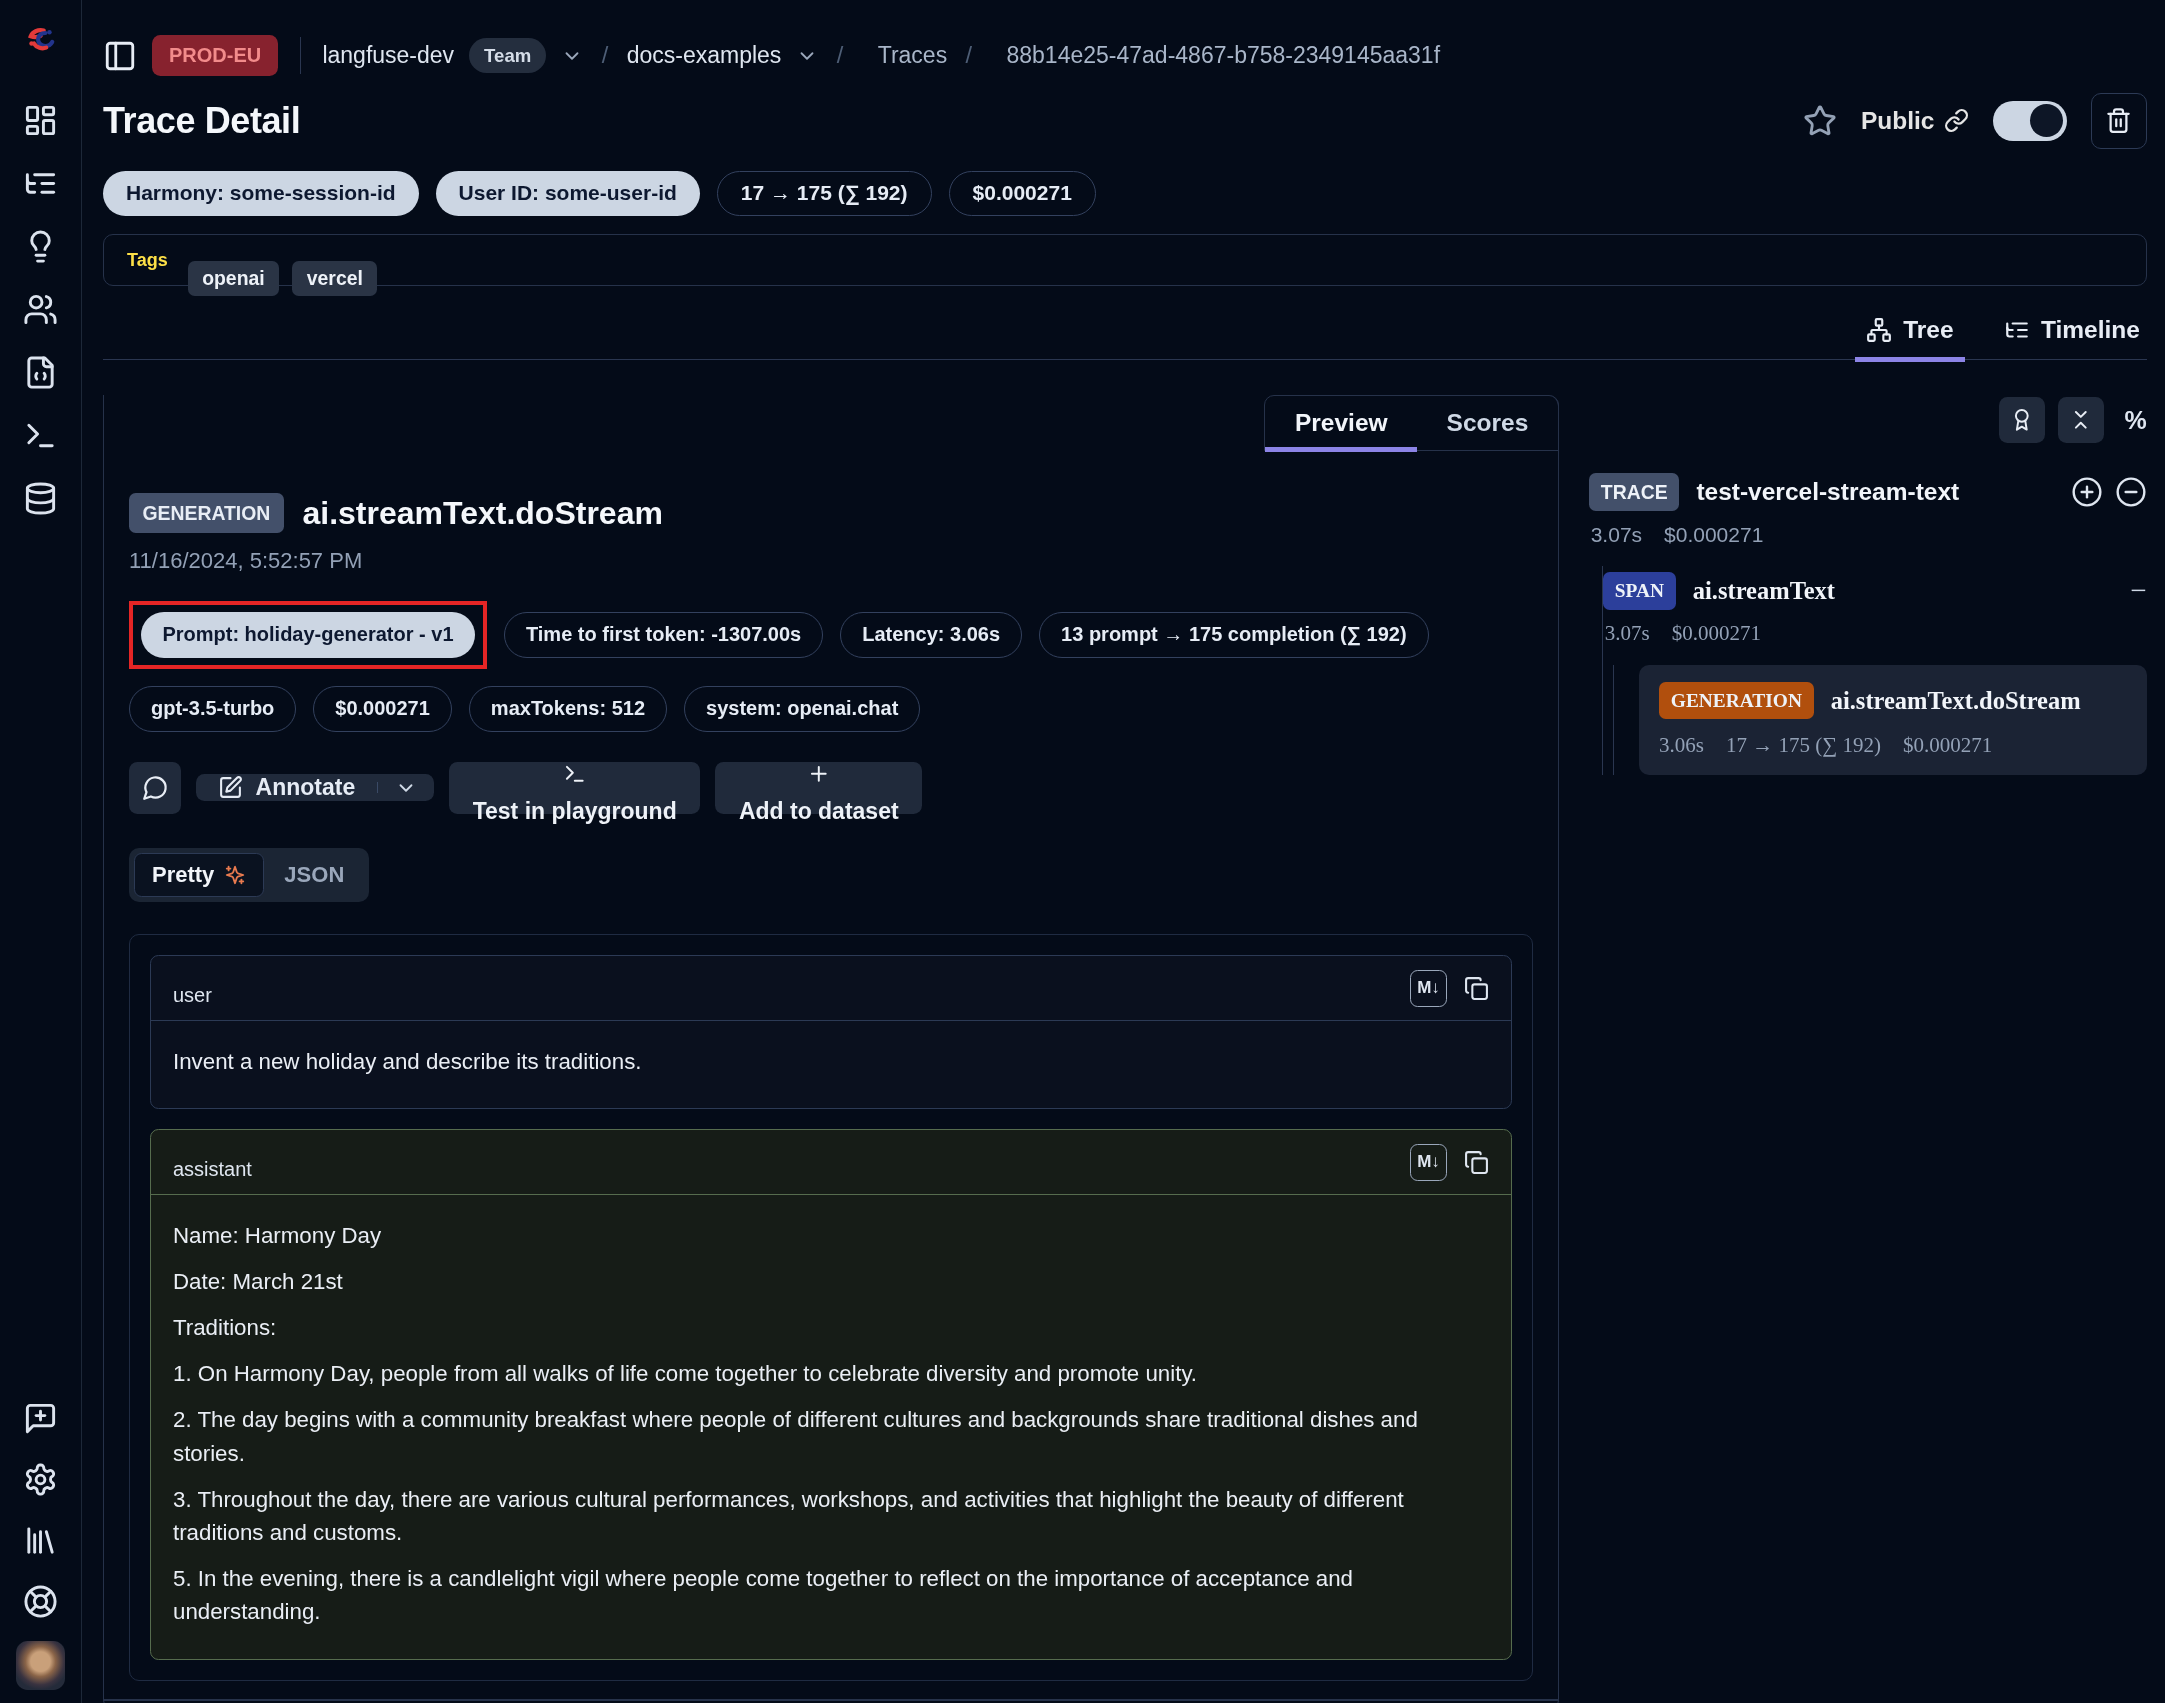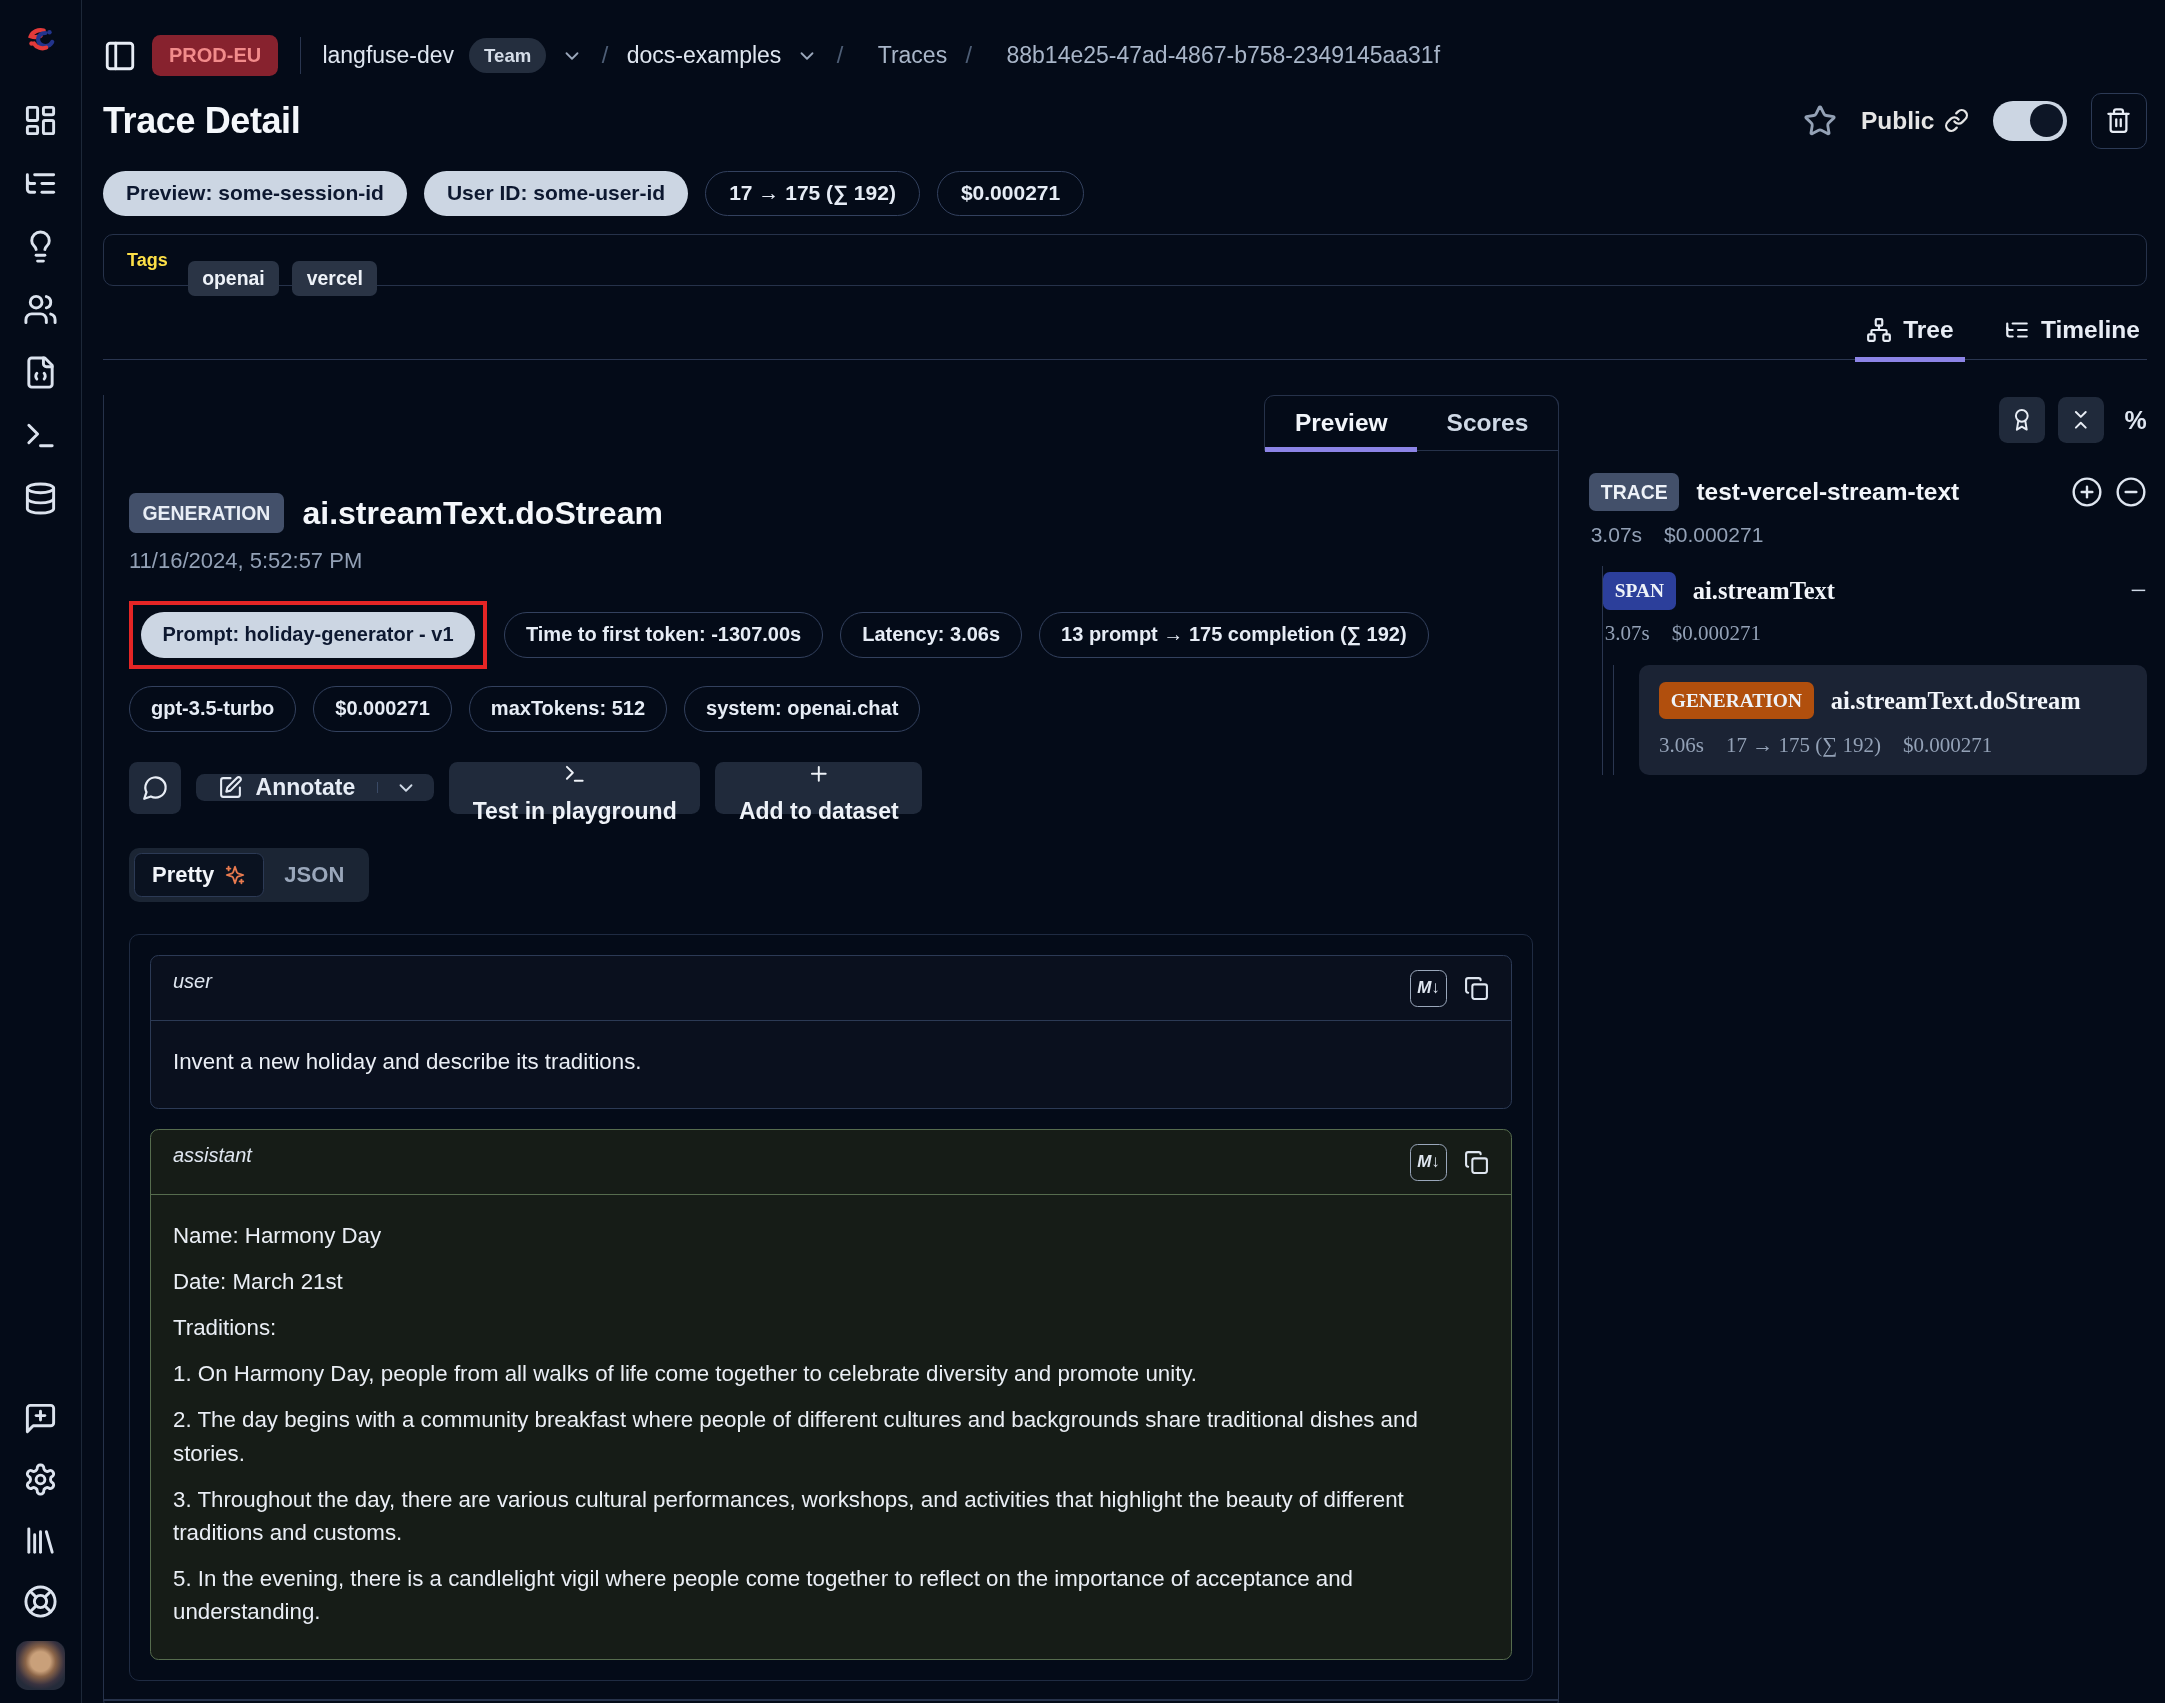--- a/index.html
+++ b/index.html
@@ -91,21 +91,21 @@
   .seg{margin-top:34px;display:inline-flex;background:#1b2534;border-radius:10px;padding:5px;align-items:center;}
   .seg-item{display:flex;gap:10px;align-items:center;font-size:22px;font-weight:600;cursor:pointer;}
   .seg-item.active{background:#0a1220;border:0.8px solid #2c3a55;border-radius:7.6px;padding:8.4px 17px;color:#f2f5fa;}
   .seg-item.inactive{padding:8.4px 20px;color:#9aa7bb;}
   .sparkles{color:#e87a4f;}
 
   .io-box{margin-top:32px;border:0.8px solid #1f2b42;border-radius:10px;padding:20px;display:flex;flex-direction:column;gap:20px;}
   .msg{border-radius:8.4px;border:0.8px solid;overflow:hidden;}
   .msg.user{border-color:#2c3a55;background:#0a101e;}
   .msg.assistant{border-color:#566c4e;background:#161c17;}
-  .msg-head{display:flex;justify-content:space-between;align-items:flex-start;padding:13.5px 22px;font-style:italic;}
+  .msg-head{display:flex;justify-content:space-between;align-items:flex-end;padding:13.5px 22px;}
   .msg.user .msg-head{border-bottom:0.8px solid #2c3a55;}
   .msg.assistant .msg-head{border-bottom:0.8px solid #566c4e;}
   .role{font-size:20px;color:#dfe6f0;}
   .msg-icons{display:flex;gap:17px;align-items:center;color:#dfe6f0;}
   .md-chip{min-width:37px;height:37px;border:1.7px solid #9aa7bb;border-radius:7.6px;display:grid;place-items:center;
            font-size:17px;font-weight:700;color:#dfe6f0;padding:0 4.2px;cursor:pointer;}
   .copy-btn{cursor:pointer;}
   .msg-body{padding:23.6px 22px 30px;font-size:22.3px;line-height:1.5;color:#eaeef5;}
   .msg-body p{margin:0 0 12.6px;}
   .msg-body p:last-child{margin-bottom:0;}
@@ -292,21 +292,21 @@
               <path d="M19 6v14a2 2 0 0 1-2 2H7a2 2 0 0 1-2-2V6"></path>
               <path d="M8 6V4a2 2 0 0 1 2-2h4a2 2 0 0 1 2 2v2"></path>
               <path d="M10 11v6"></path>
               <path d="M14 11v6"></path>
             </svg>
           </button>
       </div>
     </div>
 
     <div class="meta-row">
-      <span class="pill light">Preview: some-session-id</span>
+      <span class="pill light">Harmony: some-session-id</span>
       <span class="pill light">User ID: some-user-id</span>
       <span class="pill outline">17 → 175 (∑ 192)</span>
       <span class="pill outline">$0.000271</span>
     </div>
 
     <div class="tags-box">
       <span class="tags-label">Tags</span>
       <span class="tag">openai</span>
       <span class="tag">vercel</span>
     </div>

